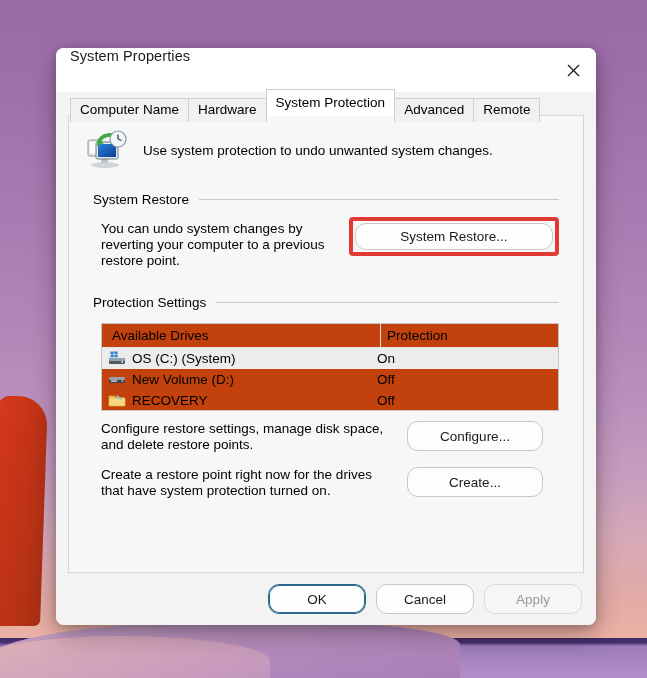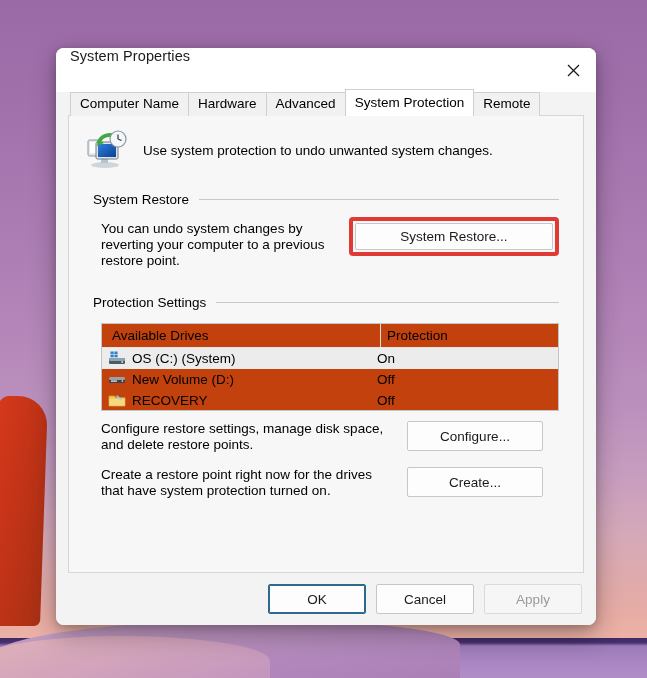--- a/index.html
+++ b/index.html
@@ -150,21 +150,21 @@
     font-size: 13.5px;
     color: #000;
     padding: 3px 9px 4px 9px;
     border: 1px solid #d0d0d0;
     border-bottom: none;
     background: #f1f1f1;
     margin-right: -1px;
     line-height: 16px;
     white-space: nowrap;
     position: relative;
-    top: 0;
+    top: 6px;
     cursor: default;
   }
   .tab.active {
     background: #ffffff;
     border-color: #cfcfcf;
     top: 0;
     padding-top: 5px;
     padding-bottom: 5px;
     z-index: 3;
   }
@@ -230,21 +230,21 @@
     margin-left: 8px;
   }
 
   
   .btn {
     font-family: "Liberation Sans", sans-serif;
     font-size: 13.5px;
     color: #1a1a1a;
     background: #fdfdfd;
     border: 1px solid #c7c7c7;
-    border-radius: 2px;
+    border-radius: 11px;
     height: 30px;
     min-width: 136px;
     padding: 0 12px;
     cursor: default;
     box-sizing: border-box;
     display: flex;
     align-items: center;
     justify-content: center;
   }
 
@@ -358,22 +358,22 @@
         <line x1="12" y1="1" x2="1" y2="12" stroke="#1a1a1a" stroke-width="1.2"></line>
       </svg>
     </div>
   </div>
 
   <div id="window-body">
 
     <div id="tabstrip">
       <div class="tab">Computer Name</div>
       <div class="tab">Hardware</div>
+      <div class="tab active">System Protection</div>
       <div class="tab">Advanced</div>
-      <div class="tab active">System Protection</div>
       <div class="tab">Remote</div>
     </div>
 
     <div id="tabpage">
 
       <div id="intro-row">
         <div id="protection-icon">
           <svg width="44" height="40" viewBox="0 0 44 40" aria-hidden="true">
 
             <ellipse cx="20" cy="35" rx="14" ry="3" fill="#cfd6db"></ellipse>

